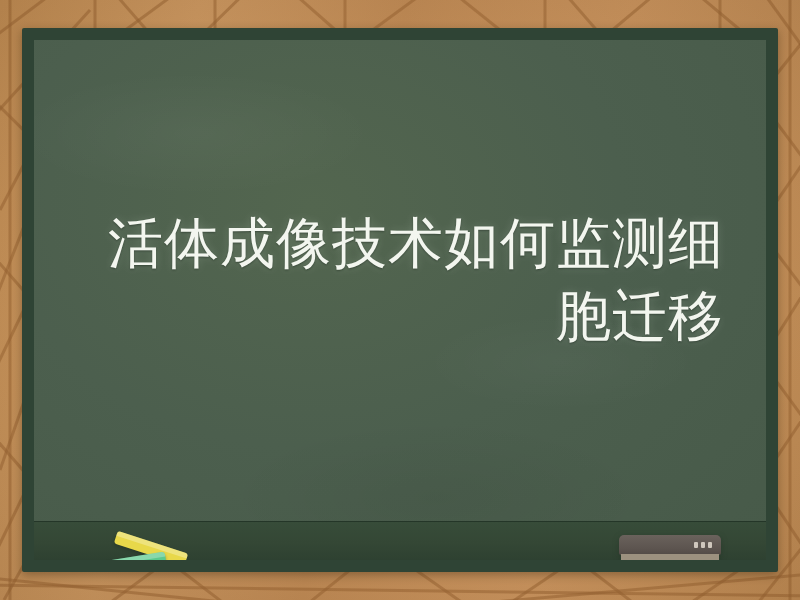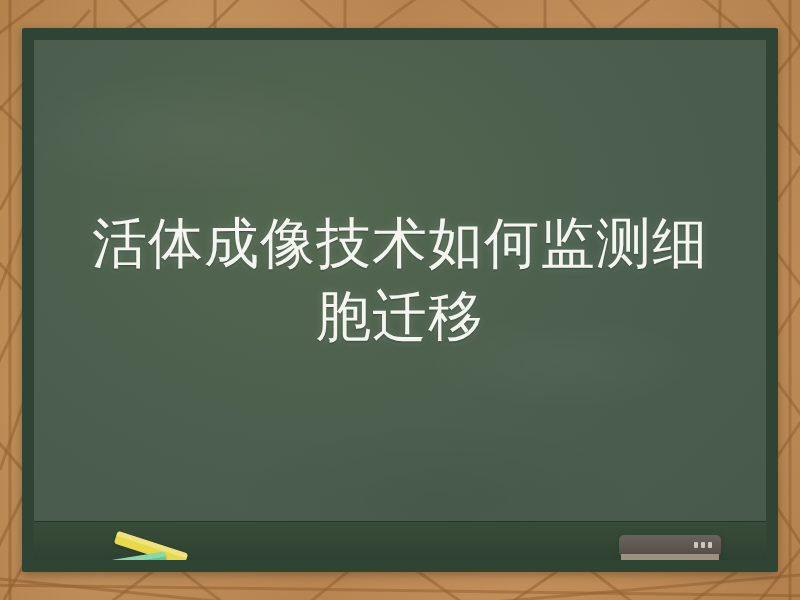--- a/index.html
+++ b/index.html
@@ -99,21 +99,21 @@
     align-items: center;
     justify-content: center;
     padding: 0 34px;
     box-sizing: border-box;
   }
   .title {
     color: #f3f6ef;
     font-family: "Liberation Serif", "DejaVu Serif", serif;
     font-size: 55px;
     line-height: 1.32;
-    text-align: center;
+    text-align: right;
     letter-spacing: 1px;
     max-width: 648px;
     text-shadow:
       0 1px 2px rgba(20,32,22,0.45),
       0 0 9px rgba(240,248,238,0.18);
   }
 
   
   .chalk {
     position: absolute;

